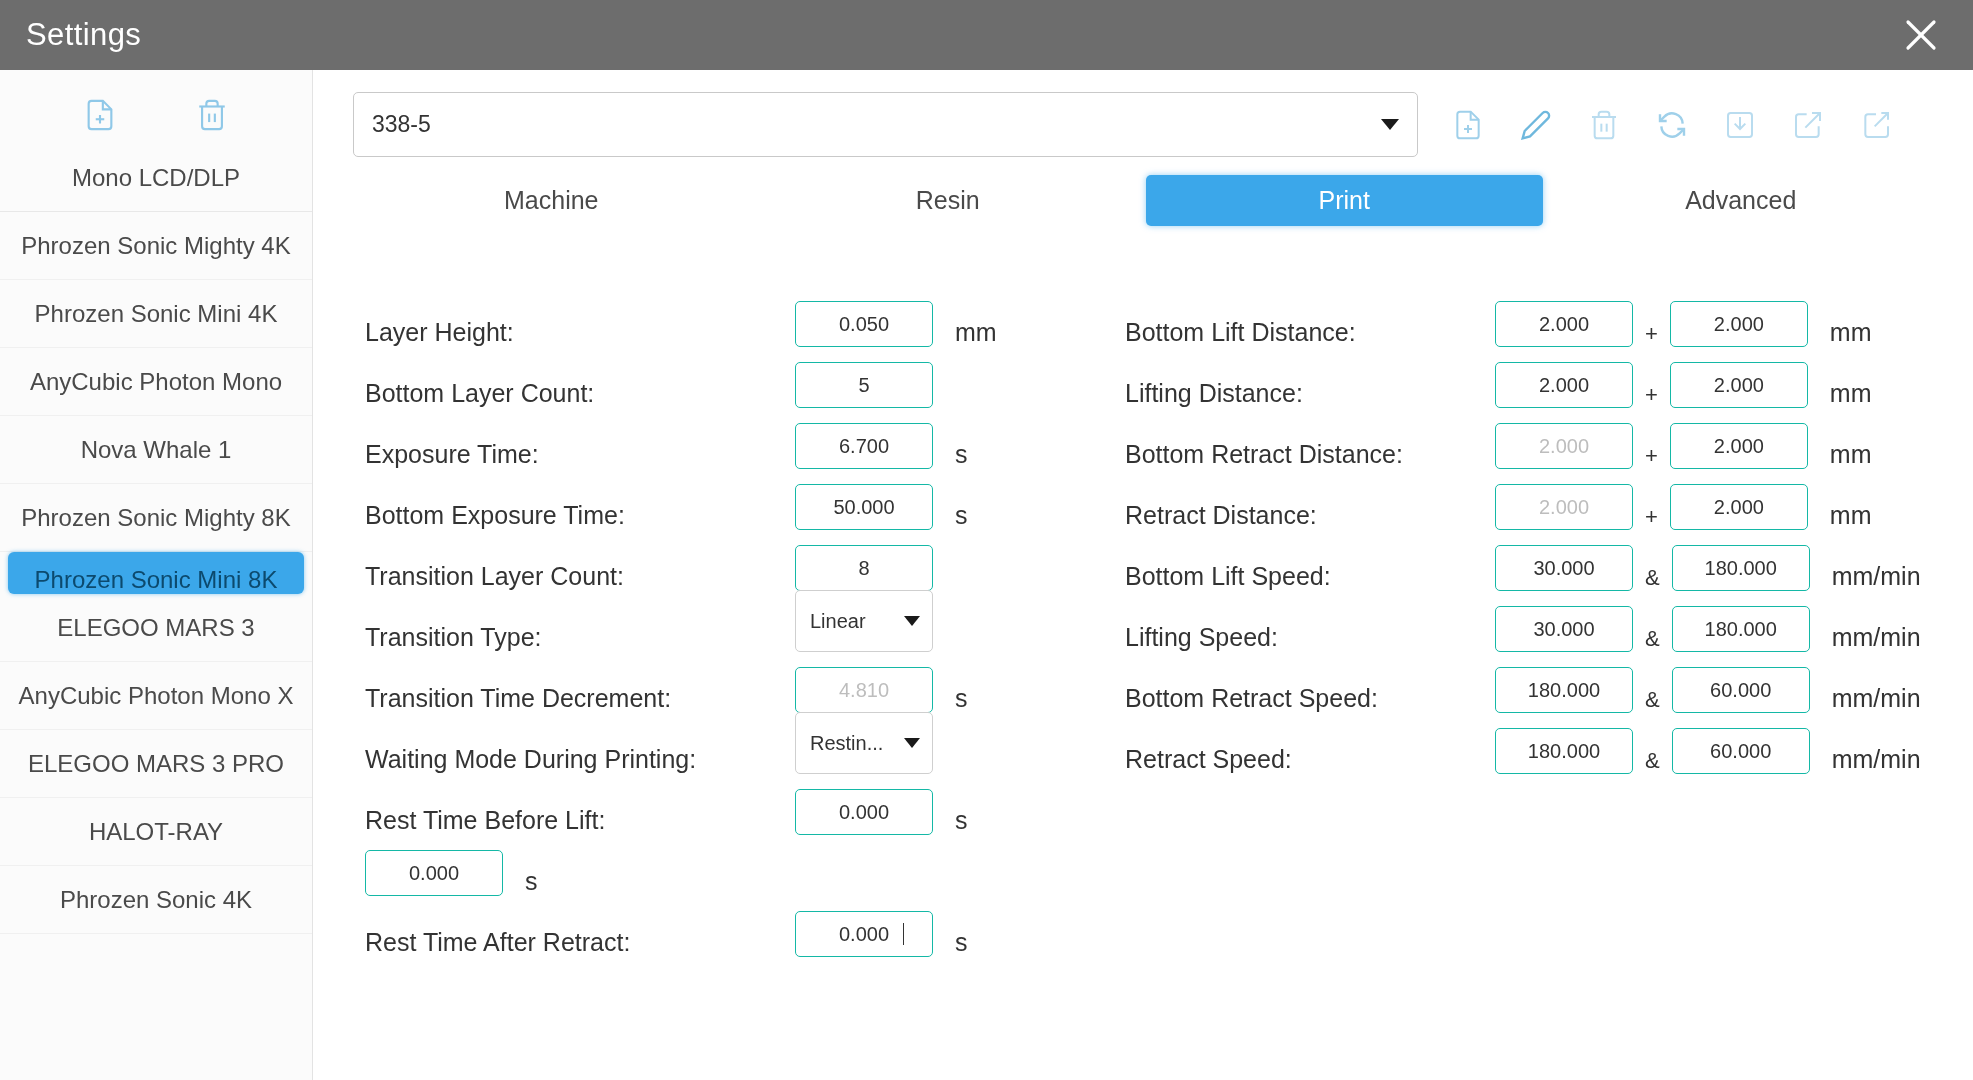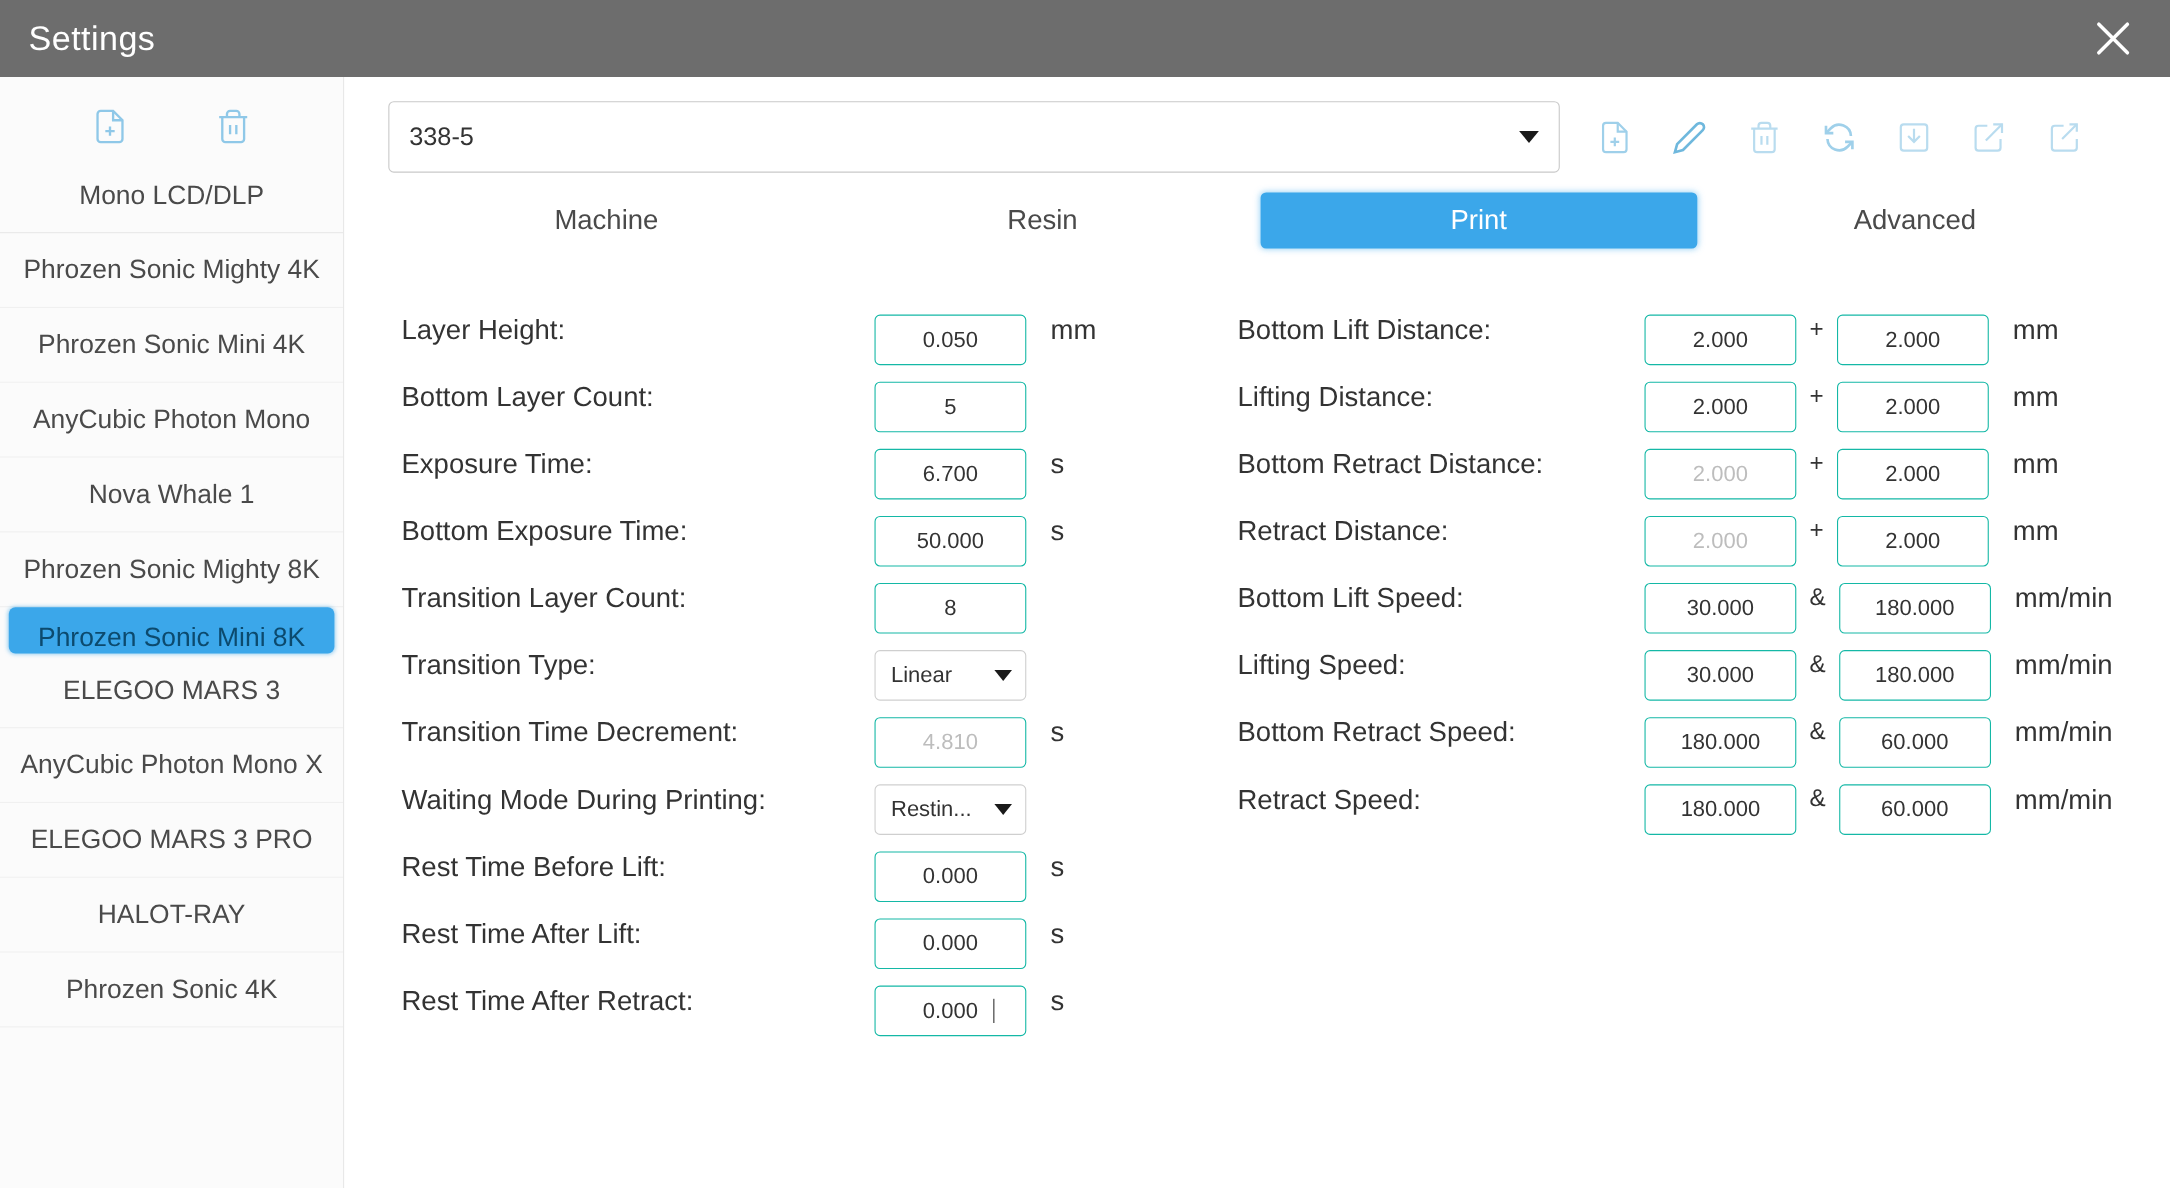--- a/index.html
+++ b/index.html
@@ -73,37 +73,37 @@
     flex: 1 1 0; text-align:center; font-size: 25px; color:#4a4a4a;
     padding: 11px 0; cursor:pointer; border-radius: 5px;
   }
   .tab.active { background: #3ba7ea; color:#ffffff; box-shadow: 0 0 6px rgba(59,167,234,.55); }
 
   
   .form-area { display:flex; padding: 60px 20px 0 28px; gap: 0; }
   .col { display:flex; flex-direction:column; }
   .col-left { width: 760px; flex: 0 0 760px; }
   .col-right { flex: 1 1 auto; }
-  .frow { display:flex; align-items:flex-start; height: 61px; }
+  .frow { display:flex; align-items:flex-end; height: 61px; }
   .flabel { font-size: 25px; color:#333; white-space:nowrap; }
   .col-left .flabel { width: 430px; flex: 0 0 430px; }
   .col-right .flabel { width: 370px; flex: 0 0 370px; }
   .fbox {
     width: 138px; height: 46px; border:1px solid #14b8a6; border-radius: 5px;
     display:flex; align-items:center; justify-content:center;
     font-size: 20px; color:#333; background:#fff; cursor:text;
   }
   .fbox.dim { color:#bdbdbd; }
   .fbox.sel { position: relative; }
   .fbox.sel::after {
     content:""; position:absolute; right: 28px; top: 50%; transform: translateY(-50%);
     width: 1.5px; height: 22px; background: #333;
   }
   .fsel {
-    width: 138px; height: 46px; border:1px solid #cfcfcf; border-radius: 5px;
+    width: 138px; height: 62px; border:1px solid #cfcfcf; border-radius: 5px;
     display:flex; align-items:center; justify-content:space-between;
     padding: 0 12px 0 14px; font-size: 20px; color:#333; background:#fff; cursor:pointer;
   }
   .fsel .caret-s { width:0;height:0;border-left:8px solid transparent;border-right:8px solid transparent;border-top:10px solid #1a1a1a; }
   .funit { font-size: 25px; color:#333; margin-left: 22px; white-space:nowrap; }
   .fsep { font-size: 22px; color:#333; margin: 0 12px; }
 </style>
 </head>
 <body>
 
@@ -293,21 +293,20 @@
                 <span class="caret-s"></span>
               </div>
               <div class="funit"></div>
             </div>
             <div class="frow">
               <div class="flabel">Rest Time Before Lift:</div>
               <div class="fbox">0.000</div>
               <div class="funit">s</div>
             </div>
             <div class="frow">
-              <div class="flabel">Rest Time After Lift:</div>
               <div class="fbox">0.000</div>
               <div class="funit">s</div>
             </div>
             <div class="frow">
               <div class="flabel">Rest Time After Retract:</div>
               <div class="fbox sel">0.000</div>
               <div class="funit">s</div>
             </div>
           </div>
         <div class="col col-right" id="col-right">

